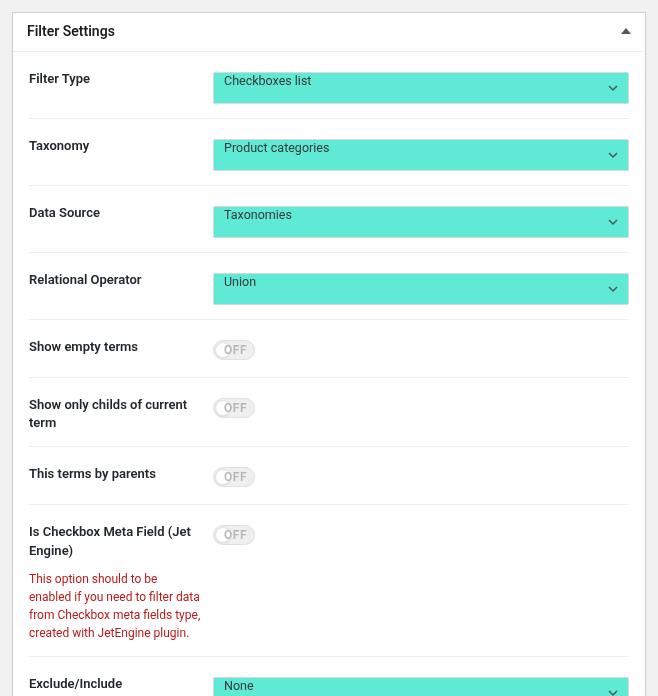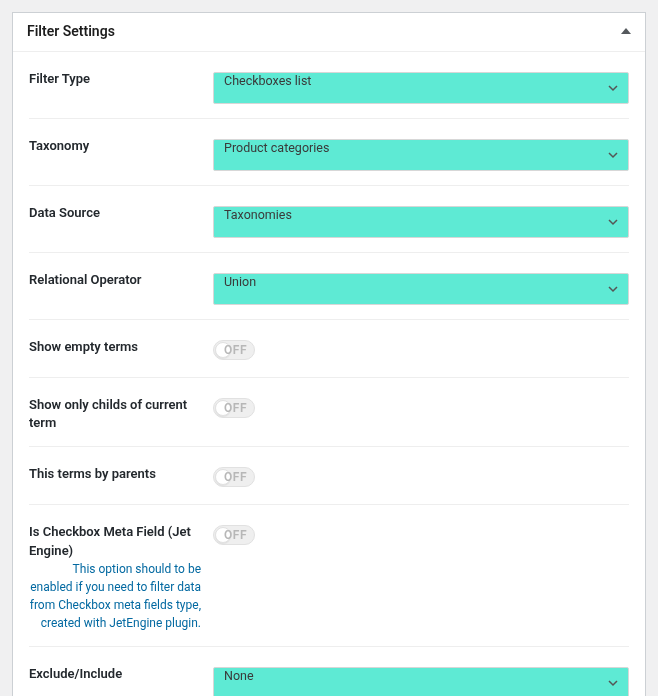--- a/index.html
+++ b/index.html
@@ -48,24 +48,24 @@
     width: 184px;
     flex: 0 0 184px;
     font-size: 13px;
     font-weight: 600;
     color: #23282d;
     line-height: 1.4;
     padding-right: 12px;
   }
   .row-desc {
     font-weight: 400;
-    color: #0369a1;
+    color: #b91c1c;
     font-size: 12px;
+    margin-top: 10px;
     line-height: 1.5;
-    text-align: right;
   }
   .row-control {
     flex: 1;
     padding-top: 2px;
   }
   .select-wrap {
     position: relative;
     width: 100%;
   }
   .select {

